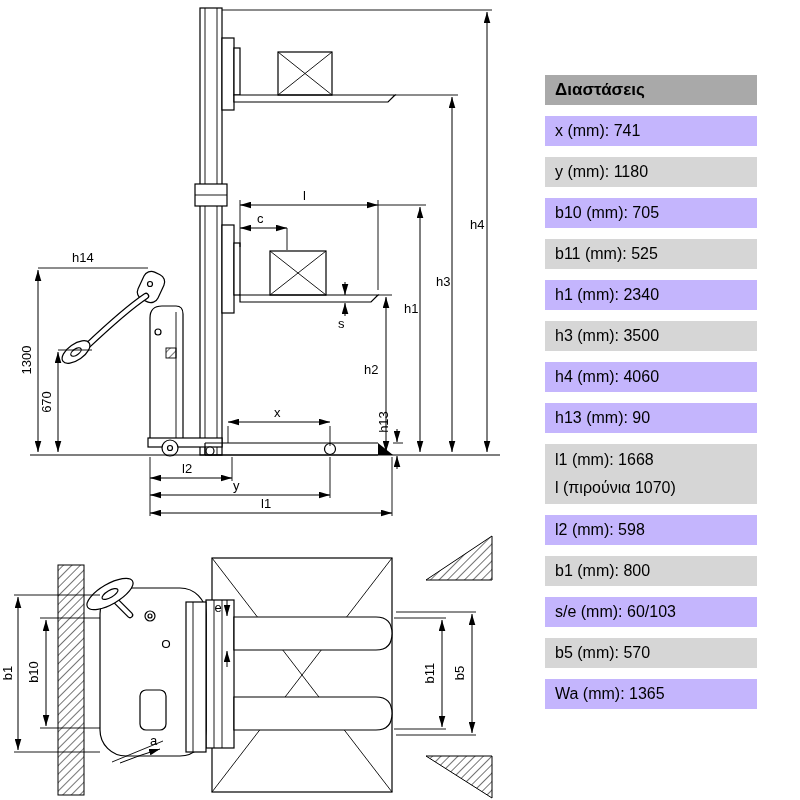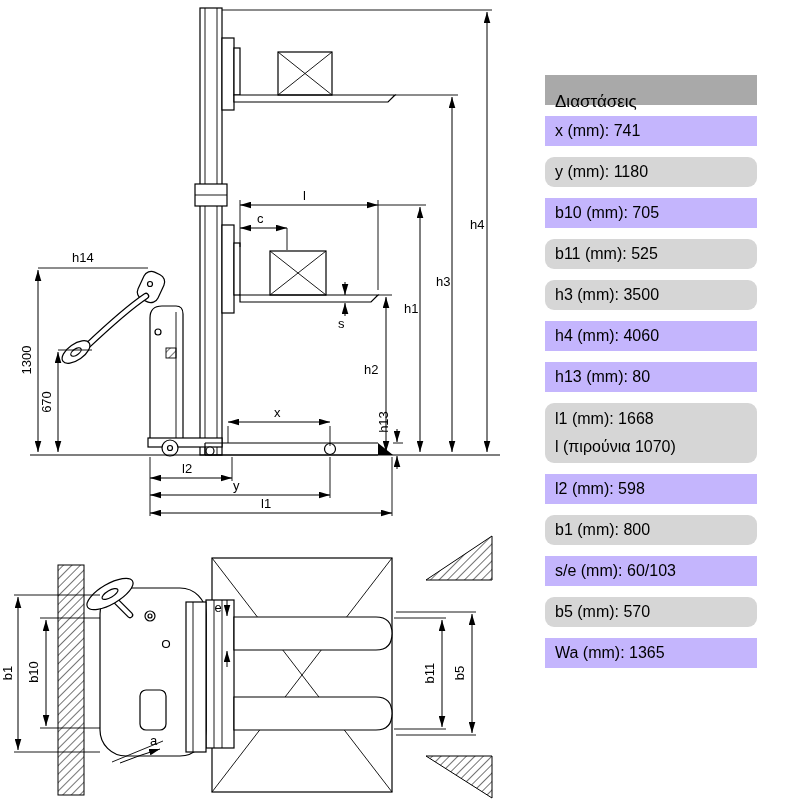--- a/index.html
+++ b/index.html
@@ -15,23 +15,23 @@
   svg .xl   { stroke:#000; stroke-width:0.9; fill:none; }
   svg .dl   { stroke:#000; stroke-width:1; fill:none;
               marker-start:url(#arr); marker-end:url(#arr); }
   svg .de   { stroke:#000; stroke-width:1; fill:none; marker-end:url(#arr); }
   svg .thk  { stroke:#000; stroke-width:6.5; fill:none; stroke-linecap:round; }
   svg .thkw { stroke:#fff; stroke-width:4;   fill:none; stroke-linecap:round; }
 
   .dim-table { position:absolute; left:545px; top:75px; width:212px;
                display:flex; flex-direction:column; gap:11px; }
   .dim-header { background:#a9a9a9; height:30px; line-height:30px;
-                font-size:17px; font-weight:normal; padding:12px 10px; }
+                font-size:17px; font-weight:bold; padding:0 10px; }
   .row { height:30px; line-height:30px; font-size:16px; padding:0 10px; background:#c4b5fd; }
-  .row.shaded { background:#d6d6d6;border-radius:9px; }
+  .row.shaded { background:#d6d6d6; }
   .row.double { height:60px; line-height:28px; padding-top:2px; }
 </style>
 </head>
 <body>
 
 <div class="stage">
 
   <div class="drawing-wrap">
   <svg width="540" height="800" viewBox="0 0 540 800" xmlns="http://www.w3.org/2000/svg">
     <defs>
@@ -235,23 +235,24 @@
   </svg>
   </div>
 
   <aside class="dim-table">
     <div class="dim-header">Διαστάσεις</div>
 
     <div class="row">x (mm): 741</div>
     <div class="row shaded">y (mm): 1180</div>
     <div class="row">b10 (mm): 705</div>
     <div class="row shaded">b11 (mm): 525</div>
+    <div class="row">h1 (mm): 2340</div>
     <div class="row shaded">h3 (mm): 3500</div>
     <div class="row">h4 (mm): 4060</div>
-    <div class="row">h13 (mm): 80</div>
+    <div class="row">h13 (mm): 90</div>
 
     <div class="row shaded double">
       <div>l1 (mm): 1668</div>
       <div>l (πιρούνια 1070)</div>
     </div>
 
     <div class="row">l2 (mm): 598</div>
     <div class="row shaded">b1 (mm): 800</div>
     <div class="row">s/e (mm): 60/103</div>
     <div class="row shaded">b5 (mm): 570</div>

